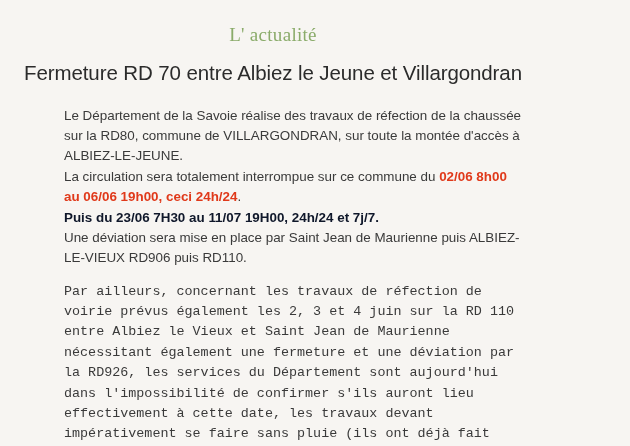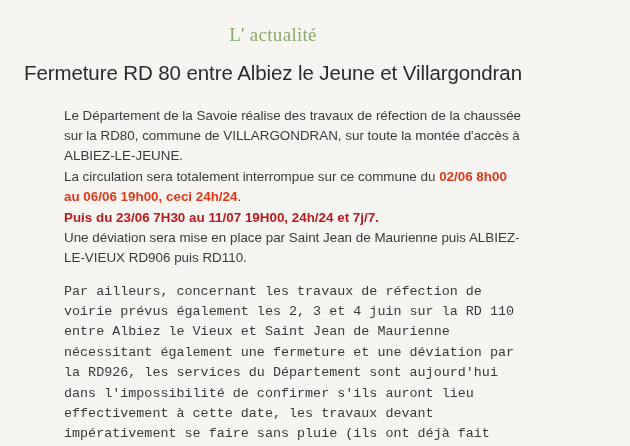--- a/index.html
+++ b/index.html
@@ -47,37 +47,37 @@
     margin-left: 40px;
   }
   .body p {
     margin: 0 0 13px 0;
   }
   .accent {
     color: #e0391a;
     font-weight: bold;
   }
   .accent-line {
-    color: #b91c1c;
+    color: #0f172a;
     font-weight: bold;
     display: inline;
   }
   .spacer-para {
     margin-top: 18px;
     font-family: Liberation Mono, monospace;
   }
 </style>
 </head>
 <body>
 
 <div class="page">
 
   <div class="kicker">L' actualité</div>
 
-  <h1 class="title">Fermeture RD 80 entre Albiez le Jeune et Villargondran</h1>
+  <h1 class="title">Fermeture RD 70 entre Albiez le Jeune et Villargondran</h1>
 
   <div class="body">
 
     <p>
       <span>Le Département de la Savoie réalise des travaux de réfection de la chaussée sur la RD80, commune de VILLARGONDRAN, sur toute la montée d'accès à ALBIEZ-LE-JEUNE.</span><br>
       <span>La circulation sera totalement interrompue sur ce commune du </span><span class="accent">02/06 8h00 au 06/06 19h00, ceci 24h/24</span><span>.</span><br>
       <span class="accent-line">Puis du 23/06 7H30 au 11/07 19H00, 24h/24 et 7j/7.</span><br>
       <span>Une déviation sera mise en place par Saint Jean de Maurienne puis ALBIEZ-LE-VIEUX RD906 puis RD110.</span>
     </p>
 

